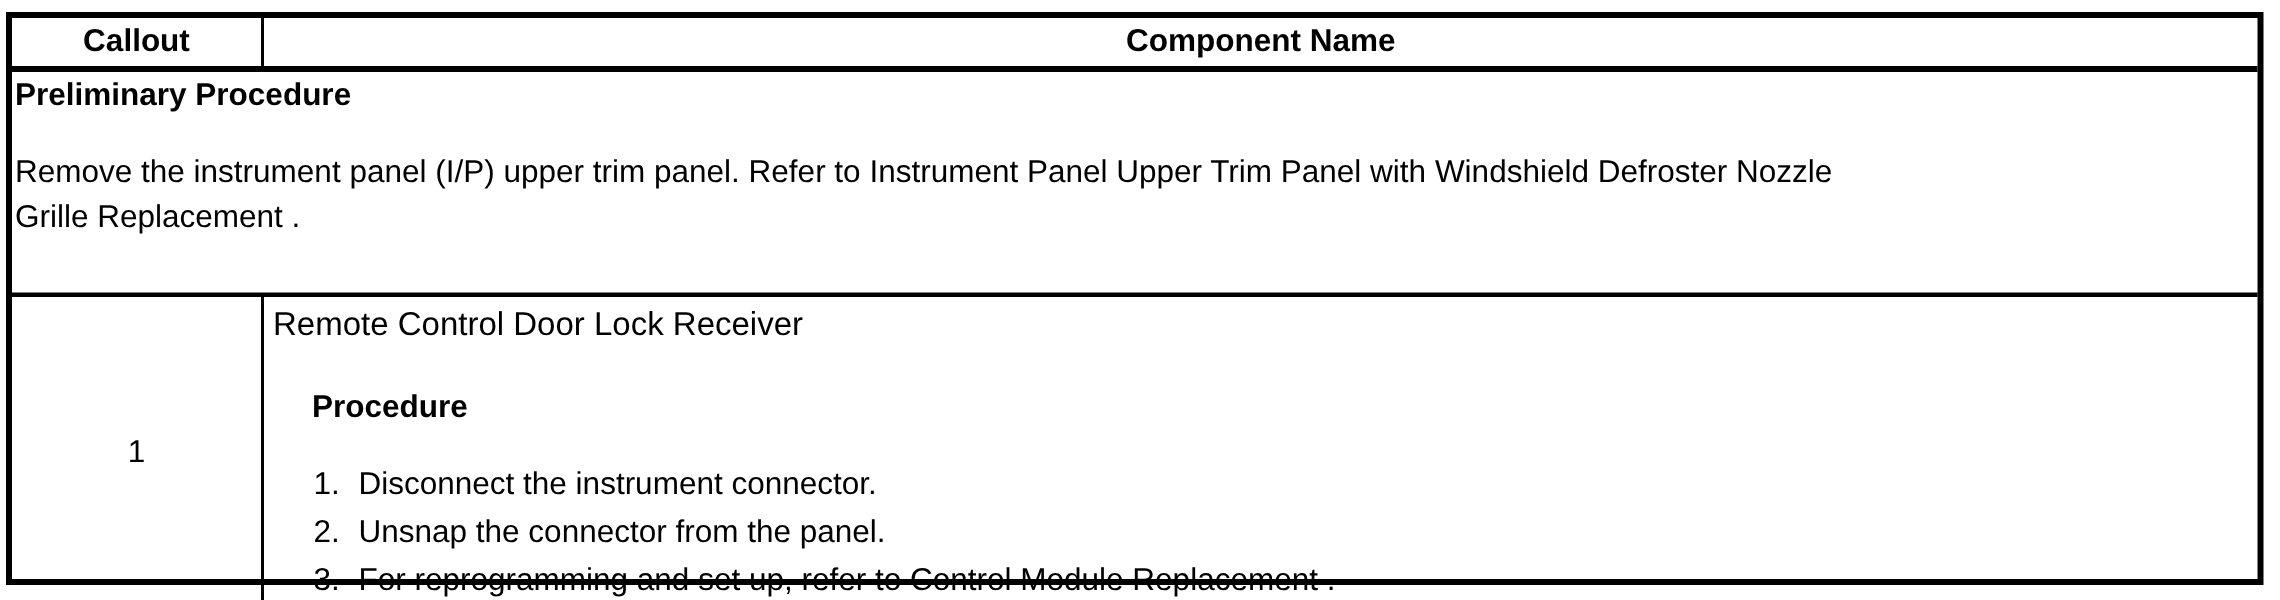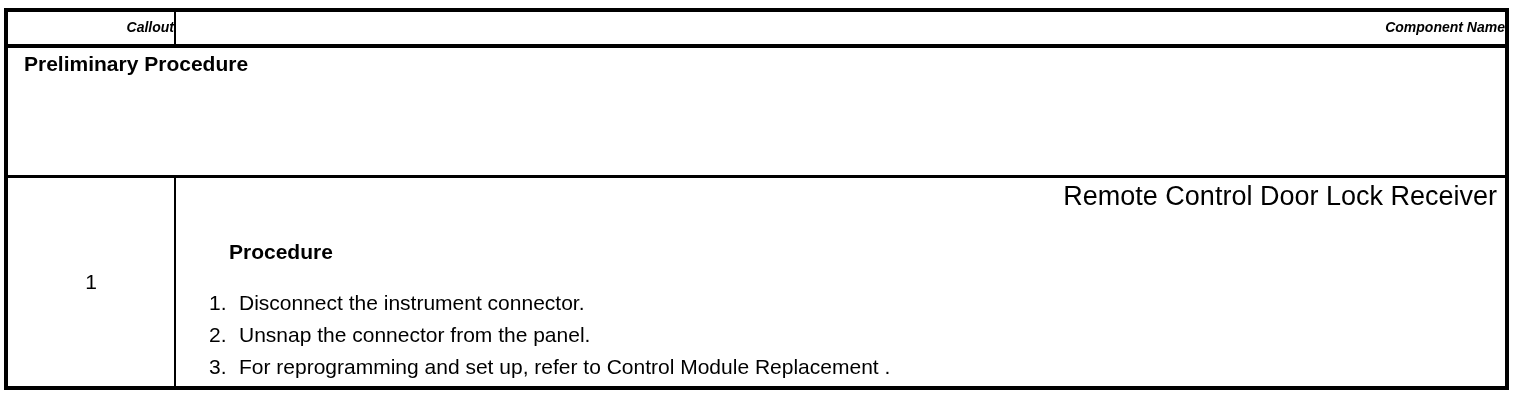--- a/index.html
+++ b/index.html
@@ -24,32 +24,31 @@
     border-bottom: 4px solid #000000;
   }
   .callout-col {
     width: 168px;
     flex: 0 0 168px;
     border-right: 2px solid #000000;
   }
   .name-col { flex: 1 1 auto; }
   .header-cell {
     font-weight: bold;
-    font-size: 14px;
+    font-size: 21px;
     line-height: 31px;
-    text-align: right;
+    text-align: center;
     white-space: nowrap;
     overflow: hidden;
-    font-style: italic;
   }
   
   .prelim-row {
-    height: 130px;
+    height: 150px;
     border-bottom: 3px solid #000000;
-    padding-left: 16px;
+    padding-left: 2px;
     padding-right: 8px;
     overflow: hidden;
   }
   .prelim-title {
     margin-top: 2px;
     font-weight: bold;
     font-size: 21px;
     line-height: 28px;
     white-space: nowrap;
   }
@@ -68,28 +67,27 @@
     display: flex;
     align-items: center;
     justify-content: center;
     font-size: 21px;
   }
   .item-content {
     padding: 5px 8px 0 6px;
     overflow: hidden;
   }
   .component-name {
-    font-size: 27px;
+    font-size: 22px;
     line-height: 26px;
     white-space: nowrap;
-    text-align: right;
   }
   .procedure-label {
     margin-top: 30px;
-    margin-left: 47px;
+    margin-left: 26px;
     font-weight: bold;
     font-size: 21px;
     line-height: 26px;
     white-space: nowrap;
   }
   .steps-list {
     margin-top: 22px;
     list-style: none;
   }
   .step-row {
@@ -112,20 +110,22 @@
 <div class="doc-table">
 
   <div class="header-row">
     <div class="callout-col header-cell">Callout</div>
     <div class="name-col header-cell">Component Name</div>
   </div>
 
   <div class="prelim-row">
     <div class="prelim-title">Preliminary Procedure</div>
     <div class="prelim-text">
+      <div class="prelim-line">Remove the instrument panel (I/P) upper trim panel. Refer to Instrument Panel Upper Trim Panel with Windshield Defroster Nozzle</div>
+      <div class="prelim-line">Grille Replacement .</div>
     </div>
   </div>
 
   <div class="item-row">
     <div class="callout-col callout-cell">1</div>
     <div class="name-col item-content">
       <div class="component-name">Remote Control Door Lock Receiver</div>
       <div class="procedure-label">Procedure</div>
       <ol class="steps-list">
         <li class="step-row">

